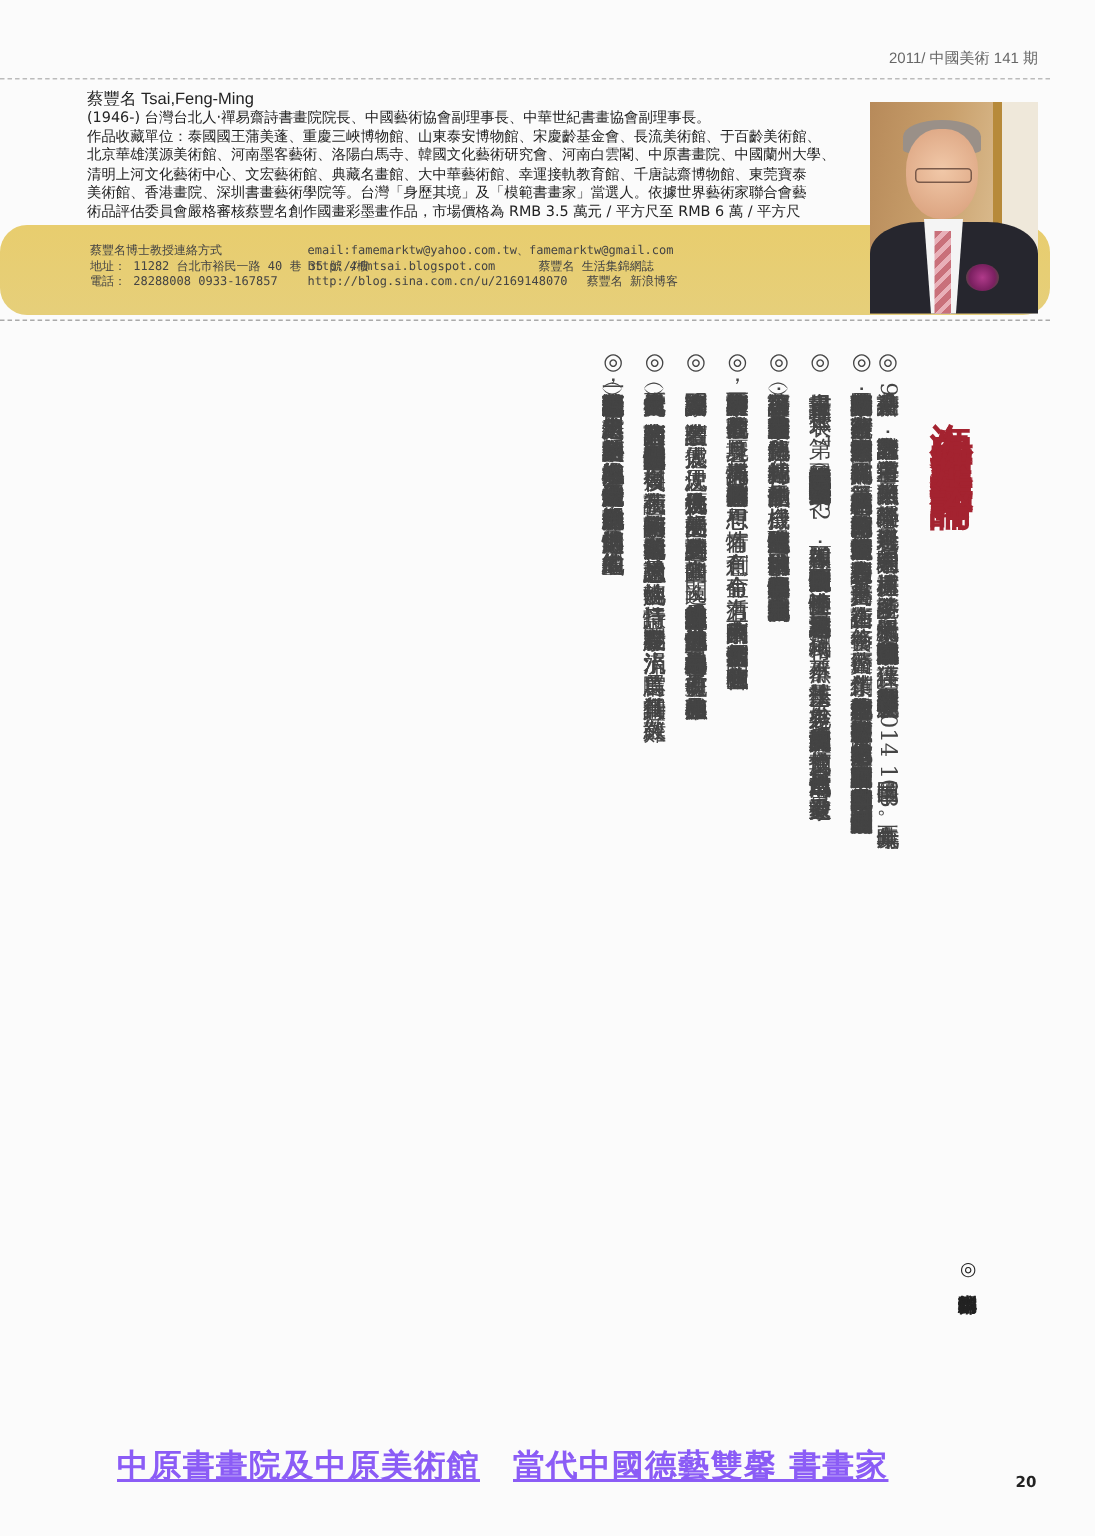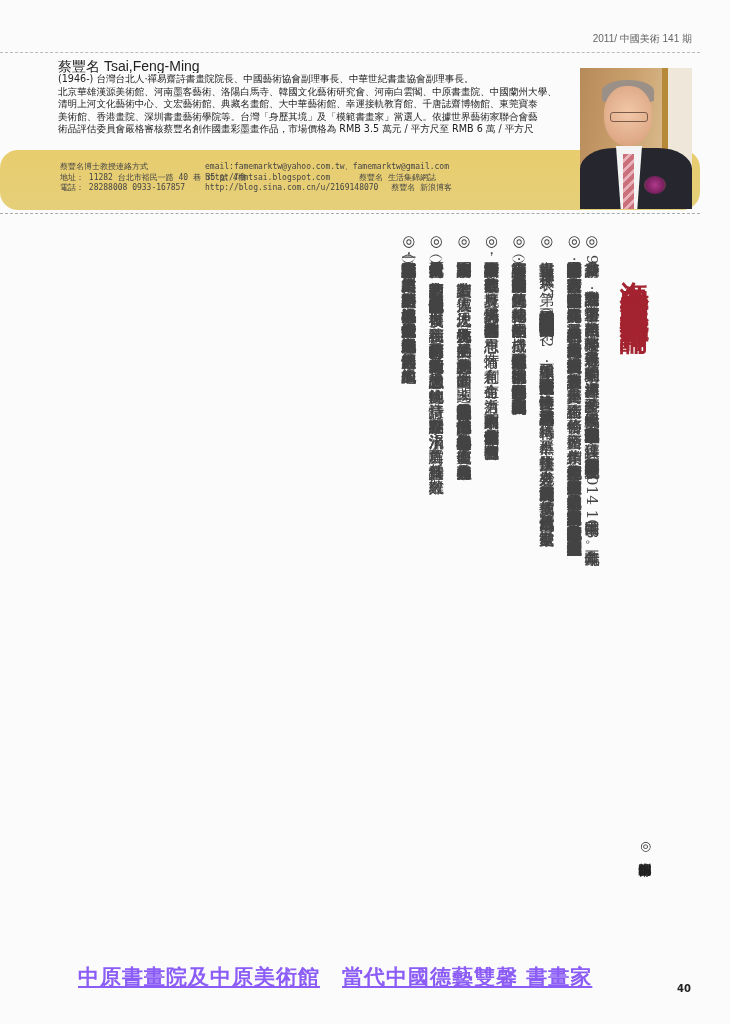--- a/index.html
+++ b/index.html
@@ -9,21 +9,21 @@
   }
   .issue {
     position:absolute; right:38px; top:32px; font-size:10px; color:#666;
     font-family:"Liberation Sans", sans-serif;
   }
   .dash-top { position:absolute; left:0; right:30px; top:52px; border-top:1px dashed #bbb; }
   .bio {
     position:absolute; left:58px; top:60px; width:515px; height:88px;
     font-size:9.6px; line-height:12.6px; color:#222;
   }
-  .bio .name { font-size:14px; line-height:13px; font-family:"Liberation Sans", sans-serif; }
+  .bio .name { font-size:11px; line-height:13px; font-family:"Liberation Sans", sans-serif; }
   .bio div { white-space:nowrap; overflow:hidden; }
   .contact {
     position:absolute; left:0; top:150px; width:700px; height:60px;
     background:linear-gradient(#e8cd6e,#e6cf7a);
     border-radius:18px;
   }
   .contact .col {
     position:absolute; top:12px; font-size:8px; line-height:10.5px; color:#444;
     font-family:"DejaVu Sans Mono", monospace; white-space:nowrap;
   }
@@ -73,20 +73,21 @@
 </style>
 </head>
 <body>
 
 <div class="issue">2011/ 中國美術 141 期</div>
 <div class="dash-top"></div>
 
 <div class="bio">
   <div class="name">蔡豐名 Tsai,Feng-Ming</div>
   <div>(1946-) 台灣台北人‧禪易齋詩書畫院院長、中國藝術協會副理事長、中華世紀書畫協會副理事長。</div>
+  <div>作品收藏單位：泰國國王蒲美蓬、重慶三峽博物館、山東泰安博物館、宋慶齡基金會、長流美術館、于百齡美術館、</div>
   <div>北京華雄漢源美術館、河南墨客藝術、洛陽白馬寺、韓國文化藝術研究會、河南白雲閣、中原書畫院、中國蘭州大學、</div>
   <div>清明上河文化藝術中心、文宏藝術館、典藏名畫館、大中華藝術館、幸運接軌教育館、千唐誌齋博物館、東莞寶泰</div>
   <div>美術館、香港畫院、深圳書畫藝術學院等。台灣「身歷其境」及「模範書畫家」當選人。依據世界藝術家聯合會藝</div>
   <div>術品評估委員會嚴格審核蔡豐名創作國畫彩墨畫作品，市場價格為 RMB 3.5 萬元 / 平方尺至 RMB 6 萬 / 平方尺</div>
 </div>
 
 <div class="contact">
   <div class="col" style="left:60px;">
     <div>蔡豐名博士教授連絡方式</div>
     <div>地址： 11282 台北市裕民一路 40 巷 35 號 4樓</div>
@@ -129,13 +130,13 @@
   <p class="noind gap">◎羅楊（著名藝術評論家）說：蔡豐名博士是一位具有良好素養而又勤奮的彩墨畫畫家，師法傳統與造化，並把握時代精神，使作品能氣韻生動、自成機抒、筆墨揮灑之中顯現其雄強的情志。他力圖以一種博大的宇宙精神、神秘的玄學色彩和永恒的禪學意味，使彩墨畫藝術達到一種至高的審美境地和效果。</p>
   <p class="noind gap">◎于百齡神梅大師稱讚蔡豐名藝術家，觀看蔡豐名他的畫作，身歷其境，充滿詩情與禪易，蔡豐名創作有自己獨特的風格，有思想，有才情、有創意，有生命、有活力，不臨摹別人的東西，我們相信蔡豐名博士的創作，會有極佳的收藏空間。</p>
   <p class="noind gap">◎資深藝書評論家劉明軍說 ：讀蔡豐名的畫，使人震撼，使人沈思，使人彷彿進入世外桃源，感受生活的美好，感受到古典的詩意美。畫面的幽靜、閑逸、讓每一處落於生宣上的墨塊保留著最自然的韻味。他把自己的情感世界傾註於畫面，把自己的善心和愛心表現於每條勾線之中，使畫面有了靈魂，具有極強的生命力和感染力。</p>
   <p class="noind gap">◎白雲山人（史清根）中原呂祖文化研究會會長 ：蔡豐名大師的藝術造詣，讓我看到了藝術的升華與靈魂再造的系統工程在慢慢起步。幾百個日日夜夜，我在讀藝術、讀藝術家特有的藝術風範，漸漸地我知道了藝術的背後，是思想意識的強大，他旋轉幽婉，詩意抒情。點點凝聚在字裏行間：涓涓流水，群鳥隨雲；任其詩意徘徊，經久難散。</p>
   <p class="noind gap">◎羅楊（著名藝術評論家）蔡豐名博士是一位以文化素養爲底蘊，用繪畫來展示自然之美，解讀自然之奧秘的藝術家，以心境感知來擁抱自然的人。是一個沈浸在天緣情中不能自拔的畫家。他的繪畫血脈中流淌的是難解難分、濃郁的自然與天籟之情。組成他畫面的線</p>
 </div>
 
 <div class="footer">
   <span>中原書畫院及中原美術館</span><span class="sep"></span><span>當代中國德藝雙馨 書畫家</span>
 </div>
-<div class="pagenum">40</div>
+<div class="pagenum">20</div>
 
 </body></html>

